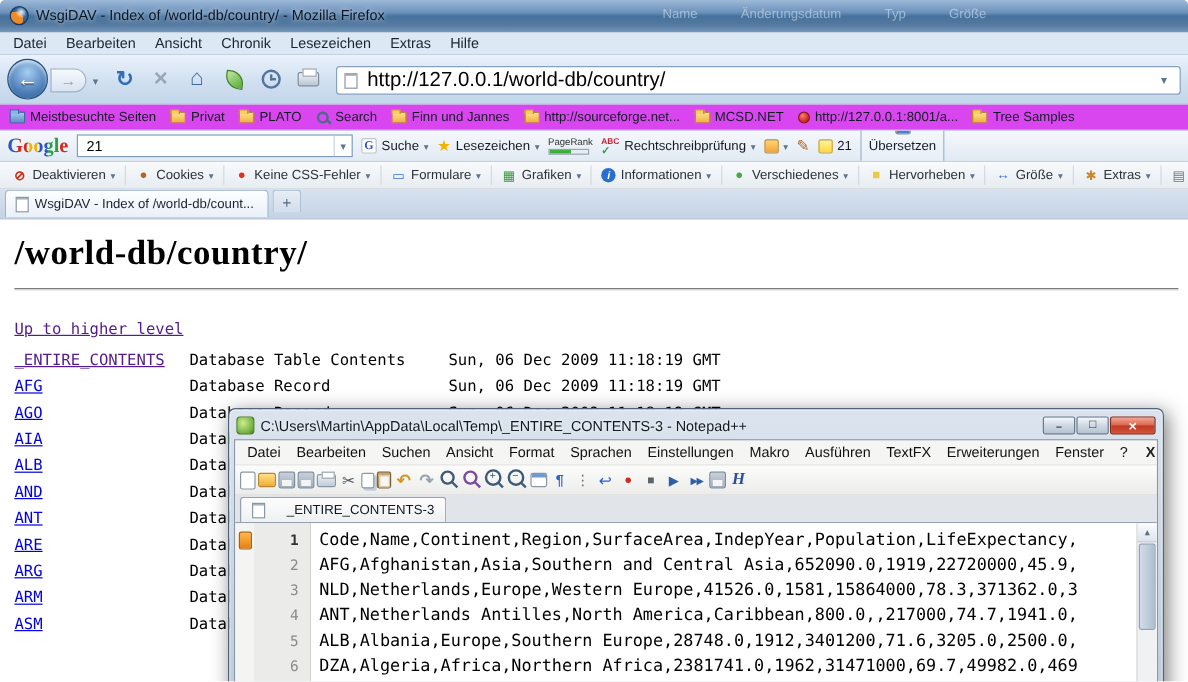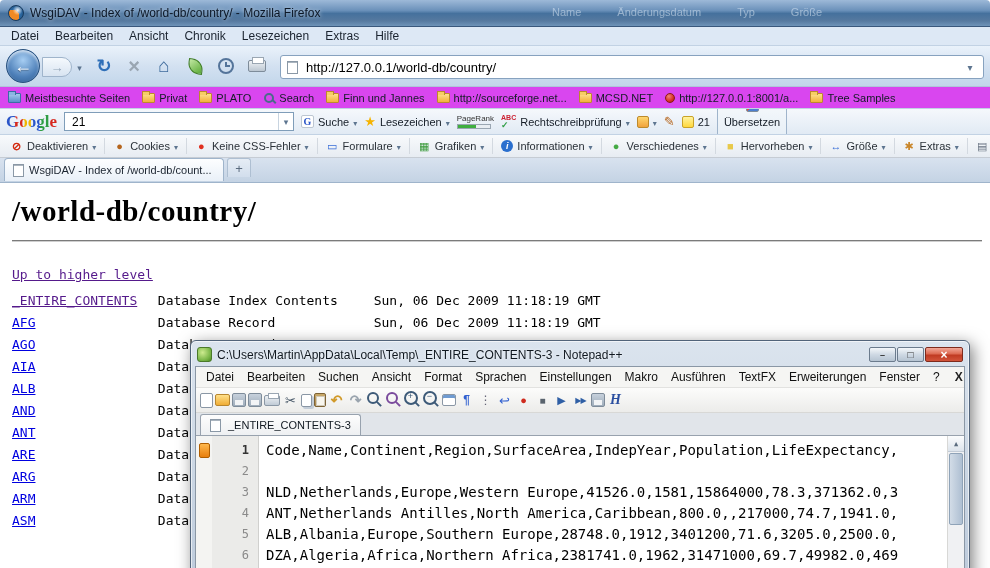--- a/index.html
+++ b/index.html
@@ -43,21 +43,21 @@
   .nav-clock { position:absolute; left:218px; top:12px; width:16px; height:16px; border:2px solid #54749a; border-radius:50%; }
   .nav-clock::before { content:""; position:absolute; left:5px; top:2px; width:2px; height:5px; background:#54749a; }
   .nav-clock::after { content:""; position:absolute; left:5px; top:5px; width:5px; height:2px; background:#54749a; }
   .nav-print { position:absolute; left:248px; top:14px; width:18px; height:12px; border:1px solid #7e8c9a; border-radius:2px;
     background:linear-gradient(#eef1f4,#bcc7d2); }
   .nav-print::before { content:""; position:absolute; left:3px; top:-4px; width:10px; height:5px; background:#fff; border:1px solid #9aa6b2; }
   .urlbar { position:absolute; left:280px; right:6px; top:9px; height:24px; background:#fff; border:1px solid #87a2bf;
     border-radius:3px; display:flex; align-items:center; padding:0 6px; }
   .page-ico { width:11px; height:13px; background:#fff; border:1px solid #8a98a6; flex:none;
     box-shadow:inset 0 3px 0 -2px #aab4be, inset 0 6px 0 -5px #aab4be, inset 0 9px 0 -8px #aab4be; }
-  .urlbar input { flex:1; border:none; outline:none; background:transparent; font-size:13px; color:#000; margin-left:6px; font-family:"Liberation Sans",sans-serif; }
+  .urlbar input { flex:1; border:none; outline:none; background:transparent; font-size:17px; color:#000; margin-left:6px; font-family:"Liberation Sans",sans-serif; }
   .url-dd { width:14px; display:flex; justify-content:center; }
   .url-dd::before { content:"▾"; color:#5d7590; font-size:10px; }
 
   .ff-bookmarks { height:22px; flex:none; display:flex; align-items:center; gap:12px; padding:0 8px; white-space:nowrap; overflow:hidden;
     background:#d946ef; border-bottom:1px solid #c2d2e4; font-size:11px; color:#141c26; }
   .bm { display:inline-flex; align-items:center; gap:4px; }
   .folder-icon { width:13px; height:10px; position:relative; background:linear-gradient(#ffe08a,#f2b13c); border:1px solid #bd8a2b; border-radius:1px; }
   .folder-icon::before { content:""; position:absolute; left:-1px; top:-3px; width:6px; height:3px; background:#f7cd66; border:1px solid #bd8a2b; border-bottom:none; }
   .smart-folder-icon { width:13px; height:10px; position:relative; background:linear-gradient(#a6c8ee,#5b8fc9); border:1px solid #3a6ea5; border-radius:1px; }
   .smart-folder-icon::before { content:""; position:absolute; left:-1px; top:-3px; width:6px; height:3px; background:#8cb4e2; border:1px solid #3a6ea5; border-bottom:none; }
@@ -181,21 +181,21 @@
   .show-all-chars-icon::before { content:"¶"; color:#2f5fd0; font-weight:bold; }
   .indent-guide-icon::before { content:"⋮"; color:#667; }
   .word-wrap-icon::before { content:"↩"; color:#2f5fd0; font-size:13px; }
   .record-macro-icon::before { content:"●"; color:#cf2b1e; font-size:11px; }
   .stop-macro-icon::before { content:"■"; color:#5a646e; font-size:10px; }
   .play-macro-icon::before { content:"▶"; color:#2f5fa5; font-size:11px; }
   .run-multiple-icon::before { content:"▶▶"; color:#2f5fa5; font-size:8px; letter-spacing:-1px; }
   .text-h-icon::before { content:"H"; font-family:"Liberation Serif",serif; font-style:italic; font-weight:bold; color:#2b4fa0; font-size:14px; }
 
   .np-tabbar { height:23px; flex:none; display:flex; align-items:flex-end; padding:2px 4px 0; background:#e1e5ea; border-bottom:1px solid #98a2ae; }
-  .np-tab { height:21px; display:flex; align-items:center; gap:7px; padding:0 9px; font-size:11px; color:#101820;
+  .np-tab { height:21px; display:flex; align-items:center; gap:18px; padding:0 9px; font-size:11px; color:#101820;
     background:linear-gradient(#fdfdfd,#eef0f2); border:1px solid #98a2ae; border-bottom:none; border-radius:3px 3px 0 0; }
   .np-editor { flex:1; position:relative; font-family:"DejaVu Sans Mono","Liberation Mono",monospace; font-size:14px;
     background:linear-gradient(90deg,#f4f4f2 0 16px,#ebebe9 16px 62px,#d0d0ce 62px 63px,#fff 63px); overflow:hidden; }
   .ed-lines { padding-top:3px; }
   .ed-line { height:21px; display:flex; align-items:center; position:relative; white-space:nowrap; }
   .ln { width:62px; flex:none; text-align:right; padding-right:9px; font-size:12px; color:#8a8a8a; }
   .ln.current { color:#333; font-weight:bold; }
   .ln.current::before { content:""; position:absolute; left:3px; top:4px; width:9px; height:13px;
     background:linear-gradient(#ffb84d,#e87f0e); border:1px solid #b05e00; border-radius:2px; }
   .lt { padding-left:8px; color:#000; }
@@ -421,21 +421,21 @@
 
     <div class="ff-content">
       <h1>/world-db/country/</h1>
       <hr>
       <div class="listing">
         <a class="up">Up to higher level</a>
         <div>
 
             <div class="row">
               <a class="name visited">_ENTIRE_CONTENTS</a>
-              <span class="type">Database Index Contents</span>
+              <span class="type">Database Table Contents</span>
               <span class="date">Sun, 06 Dec 2009 11:18:19 GMT</span>
             </div>
 
 
             <div class="row">
               <a class="name link">AFG</a>
               <span class="type">Database Record</span>
               <span class="date">Sun, 06 Dec 2009 11:18:19 GMT</span>
             </div>
 
@@ -551,20 +551,21 @@
       <div class="np-editor">
         <div class="ed-lines">
 
             <div class="ed-line">
               <span class="ln current">1</span>
               <span class="lt">Code,Name,Continent,Region,SurfaceArea,IndepYear,Population,LifeExpectancy,</span>
             </div>
 
             <div class="ed-line">
               <span class="ln">2</span>
+              <span class="lt">AFG,Afghanistan,Asia,Southern and Central Asia,652090.0,1919,22720000,45.9,</span>
             </div>
 
             <div class="ed-line">
               <span class="ln">3</span>
               <span class="lt">NLD,Netherlands,Europe,Western Europe,41526.0,1581,15864000,78.3,371362.0,3</span>
             </div>
 
             <div class="ed-line">
               <span class="ln">4</span>
               <span class="lt">ANT,Netherlands Antilles,North America,Caribbean,800.0,,217000,74.7,1941.0,</span>

